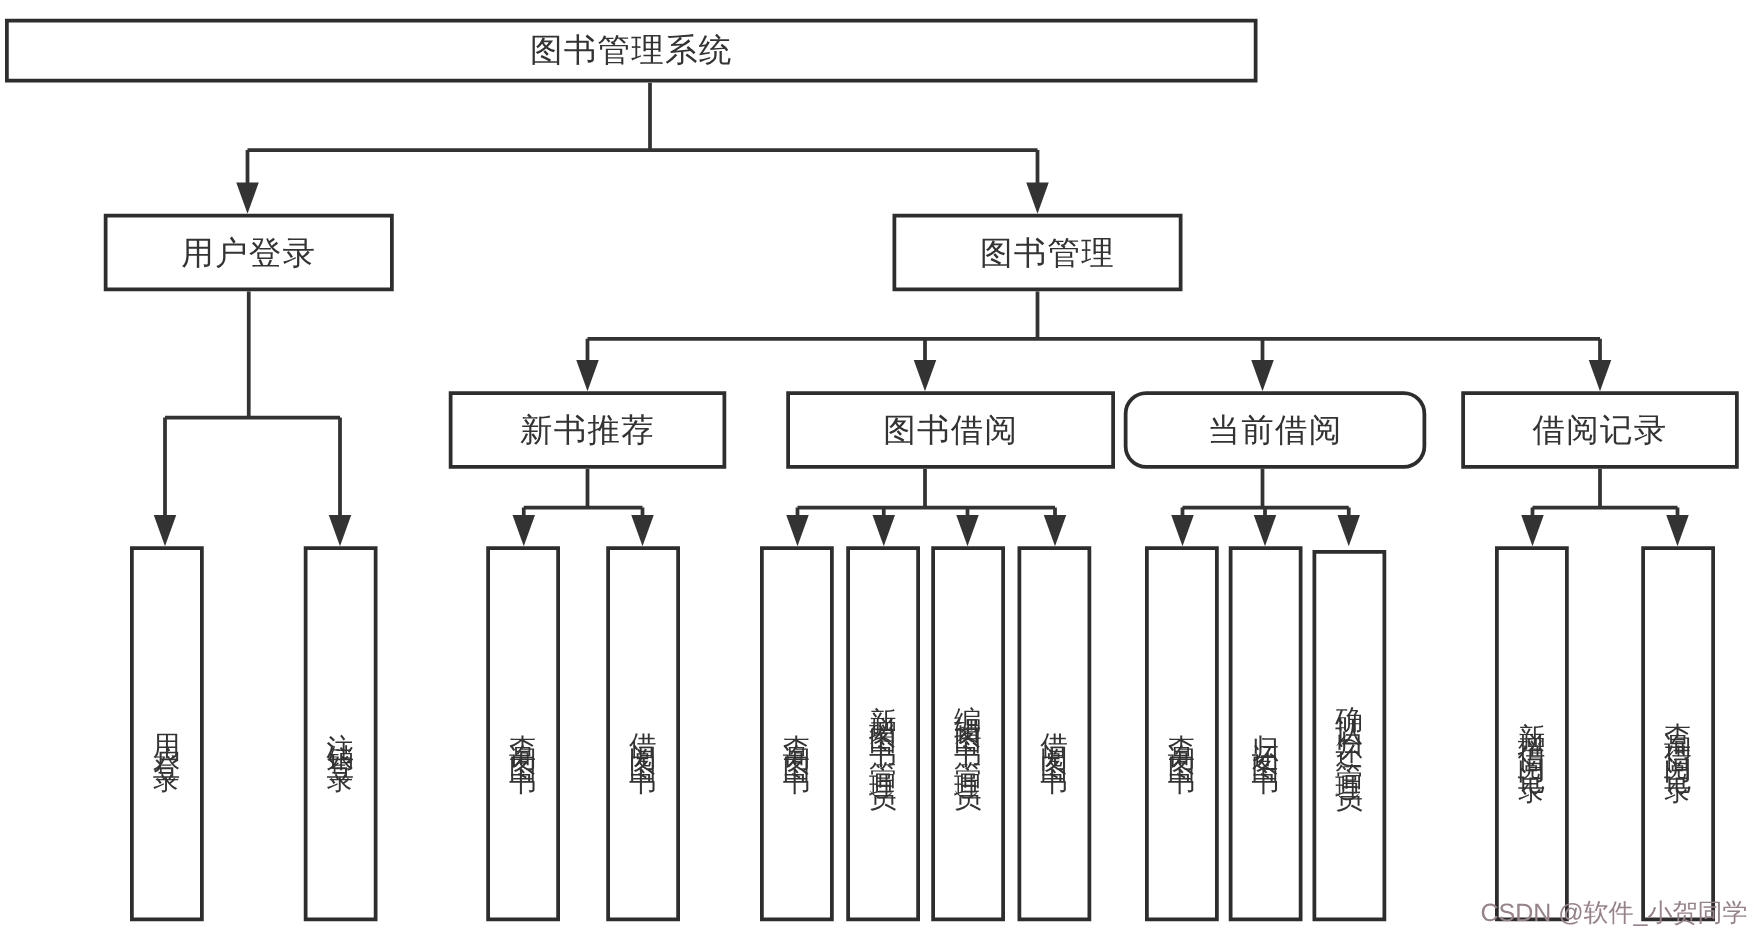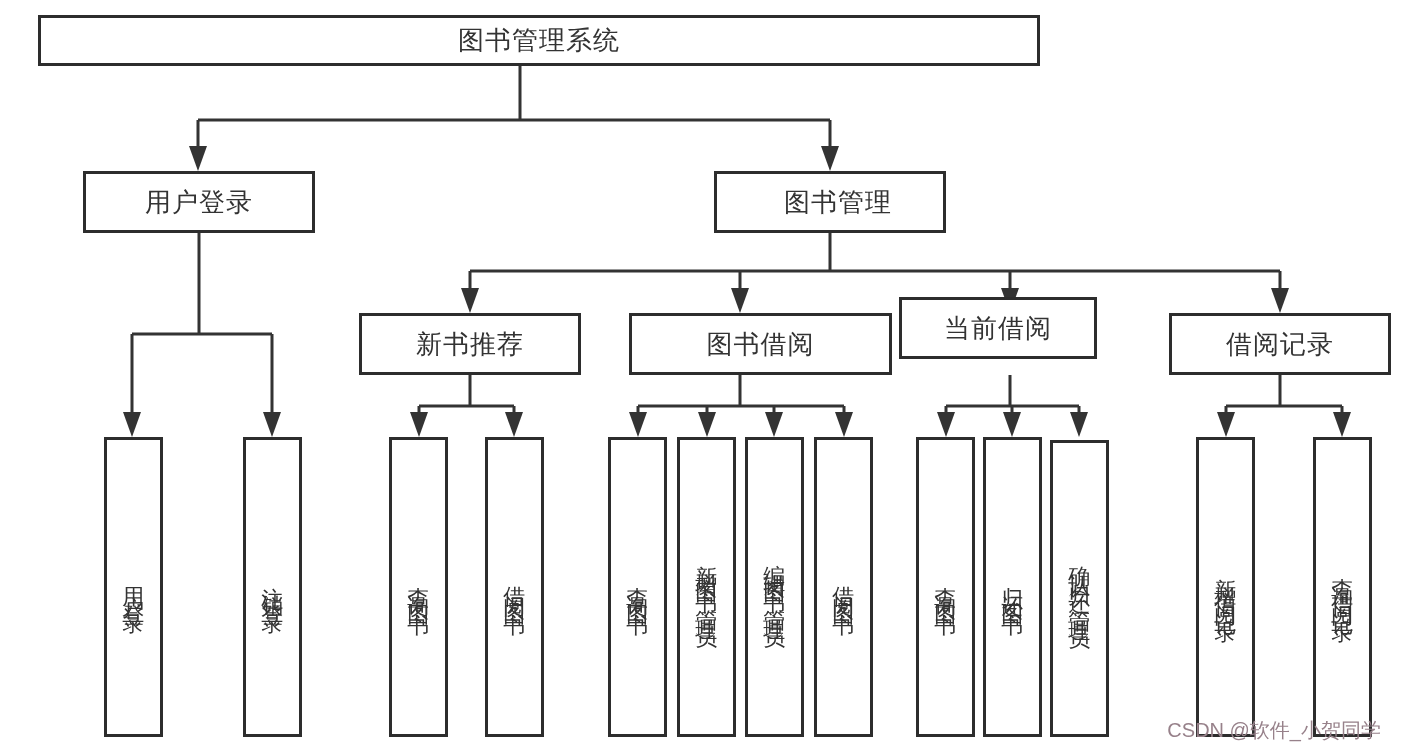--- a/index.html
+++ b/index.html
@@ -22,21 +22,21 @@
     position:absolute; box-sizing:border-box;
     border:3px solid #2d2d2d; background:#ffffff;
     display:flex; align-items:center; justify-content:center;
   }
   .vtext {
     writing-mode:vertical-rl; text-orientation:mixed;
     font-size:22px; letter-spacing:9px; line-height:1.15;
     color:#333333; white-space:nowrap;
   }
   .watermark {
-    position:absolute; right:24px; bottom:3px;
+    position:absolute; right:7px; bottom:3px;
     font-size:20px; color:#97818a; z-index:5;
     white-space:nowrap;
   }
 </style>
 </head>
 <body>
 
 <div class="canvas">
 
   <svg class="connectors" viewBox="0 0 1405 747" xmlns="http://www.w3.org/2000/svg">
@@ -72,28 +72,28 @@
       <polygon points="765,412 783,412 774,437"></polygon>
       <polygon points="835,412 853,412 844,437"></polygon>
       <polygon points="937,412 955,412 946,437"></polygon>
       <polygon points="1003,412 1021,412 1012,437"></polygon>
       <polygon points="1070,412 1088,412 1079,437"></polygon>
       <polygon points="1217,412 1235,412 1226,437"></polygon>
       <polygon points="1333,412 1351,412 1342,437"></polygon>
     </g>
   </svg>
 
-  <div class="hbox" style="left:38px; top:15px; width:1002px; height:51px;">图书管理系统</div>
+  <div class="hbox" style="left:4px; top:15px; width:1002px; height:51px;">图书管理系统</div>
 
   <div class="hbox" style="left:83px; top:171px; width:232px; height:62px;">用户登录</div>
   <div class="hbox" style="left:714px; top:171px; width:232px; height:62px;padding-left:16px;">图书管理</div>
 
   <div class="hbox" style="left:359px; top:313px; width:222px; height:62px;">新书推荐</div>
   <div class="hbox" style="left:629px; top:313px; width:263px; height:62px;">图书借阅</div>
-  <div class="hbox" style="left:899px; top:297px; width:198px; height:62px;">当前借阅</div>
+  <div class="hbox" style="left:899px; top:313px; width:242px; height:62px;border-radius:18px;">当前借阅</div>
   <div class="hbox" style="left:1169px; top:313px; width:222px; height:62px;">借阅记录</div>
 
   <div class="vbox" style="left:104px; top:437px; width:59px; height:300px;">
     <span class="vtext">用户登录</span>
   </div>
   <div class="vbox" style="left:243px; top:437px; width:59px; height:300px;">
     <span class="vtext">注销登录</span>
   </div>
 
   <div class="vbox" style="left:389px; top:437px; width:59px; height:300px;">

